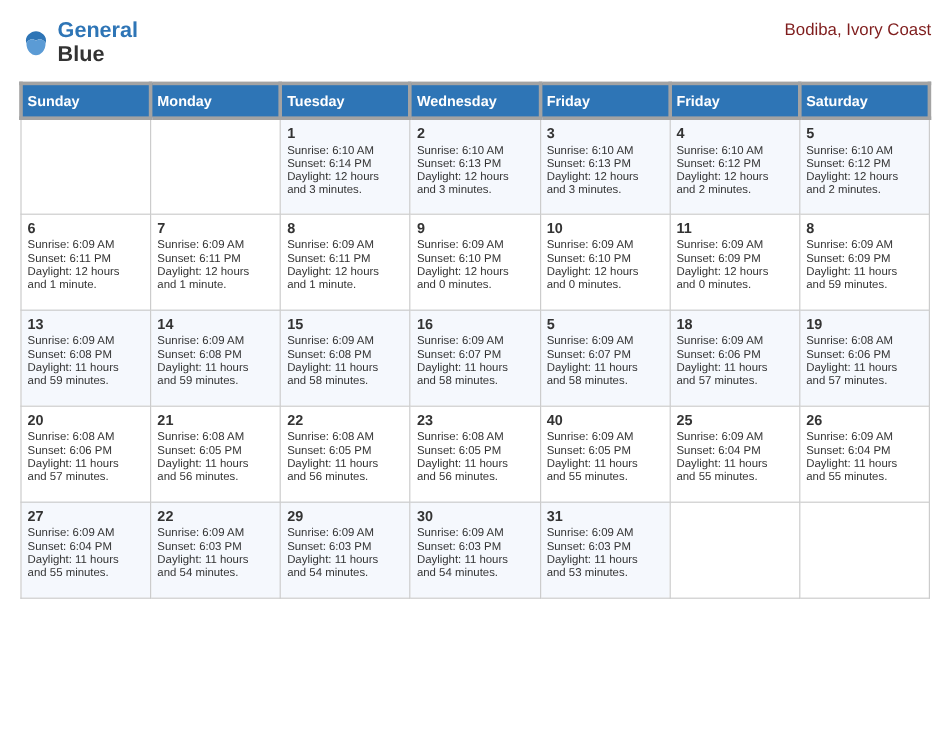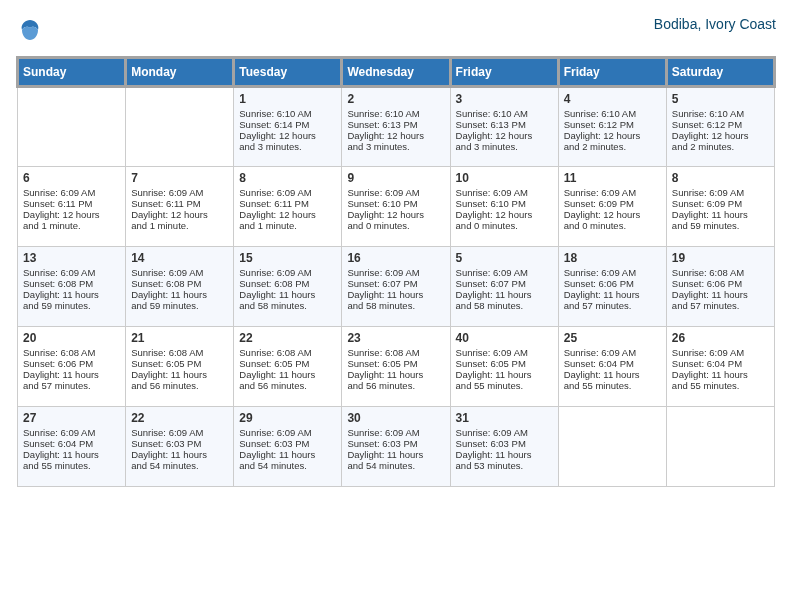--- a/index.html
+++ b/index.html
@@ -34,21 +34,21 @@
     }
     .title-block { text-align: right; }
     .month-title {
       font-size: 36px;
       font-weight: bold;
       color: #333;
       line-height: 1.1;
     }
     .location {
       font-size: 14px;
-      color: #0c4a6e;
+      color: #7f1d1d;
     }
     table {
       width: 100%;
       border-collapse: collapse;
       table-layout: fixed;
     }
     thead th {
       background: #2e75b6;
       color: #fff;
       font-size: 12px;
@@ -79,20 +79,24 @@
   </style>
 </head>
 <body>
 
 <div class="header">
   <div class="logo">
     <svg class="logo-bird" viewBox="0 0 28 28">
       <path d="M14 4 C18 4 24 8 22 14 C20 10 16 10 14 12 C12 10 8 10 6 14 C4 8 10 4 14 4Z" fill="#2e75b6"></path>
       <path d="M22 14 C22 20 18 24 14 24 C10 24 6 20 6 14 C8 10 12 10 14 12 C16 10 20 10 22 14Z" fill="#5b9bd5"></path>
     </svg>
+    <div class="logo-text">
+      <div><span>General</span></div>
+      <div>Blue</div>
+    </div>
   </div>
   <div class="title-block">
     <div class="location">Bodiba, Ivory Coast</div>
   </div>
 </div>
 
 <table>
   <thead>
     <tr id="thead-row">
         <th>Sunday</th>

